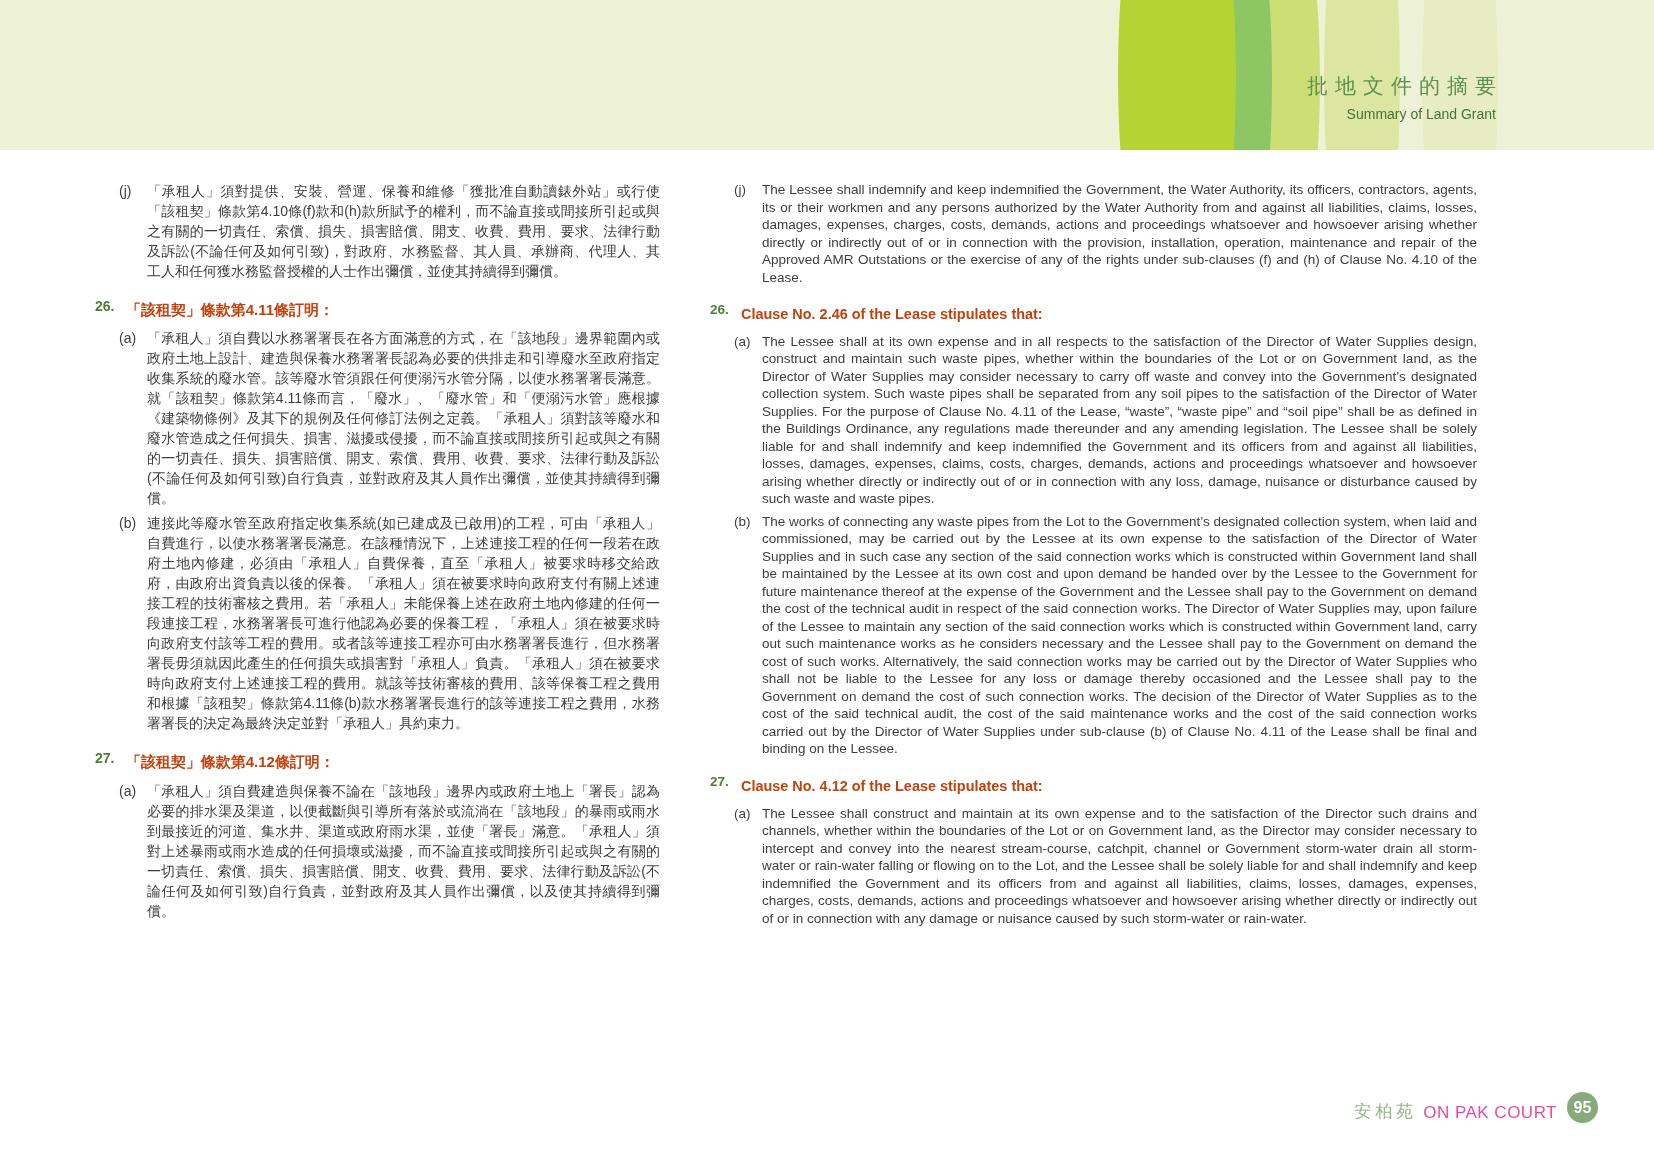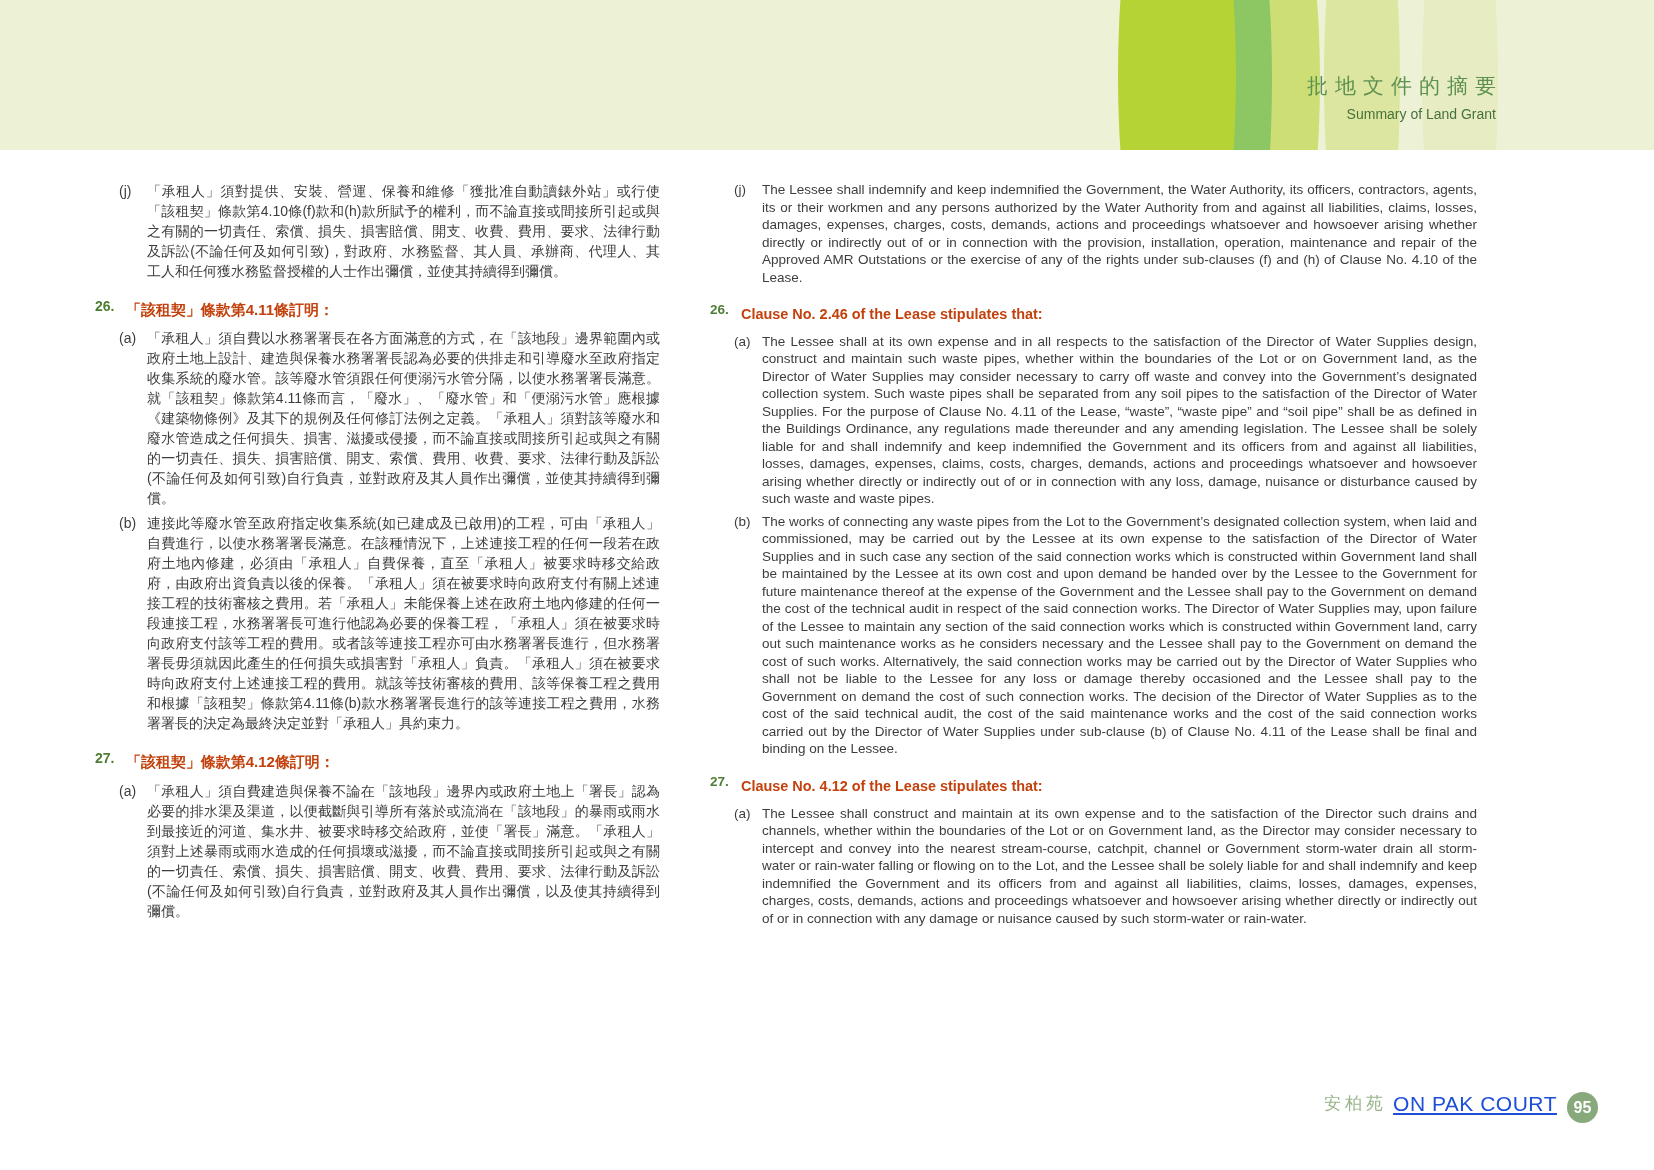--- a/index.html
+++ b/index.html
@@ -32,24 +32,24 @@
   .item-text { flex:1; margin:0; text-align:justify; }
   .sec { margin-top:15px; }
   .sec-head { display:flex; margin-bottom:5px; }
   .sec-num { flex:0 0 27px; font-weight:bold; color:#4e7d35; }
   .sec-title { margin:4px; font-weight:bold; color:#c2410c; font-size:1.07em; line-height:1.3; }
   .sec .item { padding-left:24px; }
   .col .intro { padding-left:24px; }
   
   .page-footer {
     position:absolute; top:1092px; right:56px;
-    display:flex; align-items:flex-start; gap:10px;
+    display:flex; align-items:flex-end; gap:10px;
   }
   .estate-zh { font-size:17px; color:#97b48a; letter-spacing:4px; }
-  .estate-en { font-size:21px; color:#1d4ed8; letter-spacing:0.5px; margin-left:-4px;text-decoration:underline; }
+  .estate-en { font-size:17px; color:#ec4899; letter-spacing:0.5px; margin-left:-4px; }
   .page-circle {
     width:31px; height:31px; border-radius:50%; background:#87a97c;
     color:#ffffff; font-size:16px; font-weight:bold;
     display:flex; align-items:center; justify-content:center;
   }
 </style>
 </head>
 <body>
 
 <div class="page">
@@ -87,21 +87,21 @@
       </div>
     </div>
 
     <div class="sec">
       <div class="sec-head">
         <span class="sec-num">27.</span>
         <h2 class="sec-title">「該租契」條款第4.12條訂明：</h2>
       </div>
       <div class="item first">
         <span class="item-label">(a)</span>
-        <p class="item-text">「承租人」須自費建造與保養不論在「該地段」邊界內或政府土地上「署長」認為必要的排水渠及渠道，以便截斷與引導所有落於或流淌在「該地段」的暴雨或雨水到最接近的河道、集水井、被要求時移交給政府，並使「署長」滿意。「承租人」須對上述暴雨或雨水造成的任何損壞或滋擾，而不論直接或間接所引起或與之有關的一切責任、索償、損失、損害賠償、開支、收費、費用、要求、法律行動及訴訟(不論任何及如何引致)自行負責，並對政府及其人員作出彌償，以及使其持續得到彌償。</p>
+        <p class="item-text">「承租人」須自費建造與保養不論在「該地段」邊界內或政府土地上「署長」認為必要的排水渠及渠道，以便截斷與引導所有落於或流淌在「該地段」的暴雨或雨水到最接近的河道、集水井、渠道或政府雨水渠，並使「署長」滿意。「承租人」須對上述暴雨或雨水造成的任何損壞或滋擾，而不論直接或間接所引起或與之有關的一切責任、索償、損失、損害賠償、開支、收費、費用、要求、法律行動及訴訟(不論任何及如何引致)自行負責，並對政府及其人員作出彌償，以及使其持續得到彌償。</p>
       </div>
     </div>
   </section>
 
   <section class="col col-en">
     <div class="item first intro">
       <span class="item-label">(j)</span>
       <p class="item-text">The Lessee shall indemnify and keep indemnified the Government, the Water Authority, its officers, contractors, agents, its or their workmen and any persons authorized by the Water Authority from and against all liabilities, claims, losses, damages, expenses, charges, costs, demands, actions and proceedings whatsoever and howsoever arising whether directly or indirectly out of or in connection with the provision, installation, operation, maintenance and repair of the Approved AMR Outstations or the exercise of any of the rights under sub-clauses (f) and (h) of Clause No. 4.10 of the Lease.</p>
     </div>
 

